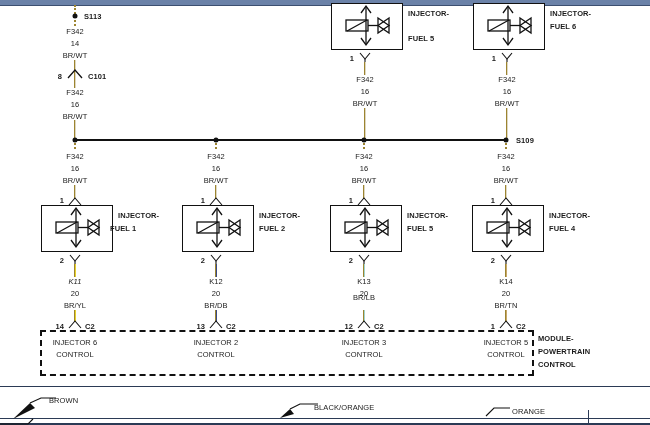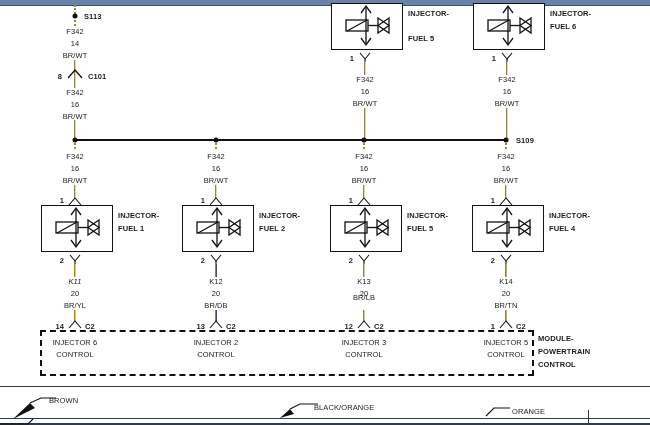--- a/index.html
+++ b/index.html
@@ -174,21 +174,21 @@
     <line class="stroke" x1="35" y1="4" x2="35" y2="41"></line>
     <polyline class="stroke" points="30,10 35,3 40,10"></polyline>
     <polyline class="stroke" points="30,35 35,42 40,35"></polyline>
     <rect class="stroke" x="15" y="17" width="22" height="11"></rect>
     <line class="stroke" x1="16" y1="28" x2="36" y2="17"></line>
     <line class="stroke" x1="37" y1="22.5" x2="47" y2="22.5"></line>
     <polygon class="stroke" points="47,15 58,22.5 47,30"></polygon>
     <polygon class="stroke" points="58,15 47,22.5 58,30"></polygon>
   </svg>
   <span class="lbl b" style="left:118px;top:211px;">INJECTOR-</span>
-  <span class="lbl b" style="left:118px;top:224px;">FUEL 1</span>
+  <span class="lbl b" style="left:110px;top:224px;">FUEL 1</span>
 
   <svg style="position:absolute;left:67px;top:254px;width:16px;height:12px;">
     <polyline class="stroke-thin" points="3,1 8,7 13,1"></polyline>
     <line class="stroke-thin" x1="8" y1="7" x2="8" y2="12"></line>
   </svg>
   <span class="lbl b r" style="left:64px;top:256px;">2</span>
   <div class="wire bryl" style="left:74px;top:264px;height:13px;"></div>
   <span class="lbl c" style="left:75px;top:277px;font-style:italic;">K11</span>
   <span class="lbl c" style="left:75px;top:289px;">20</span>
   <span class="lbl c" style="left:75px;top:301px;">BR/YL</span>

